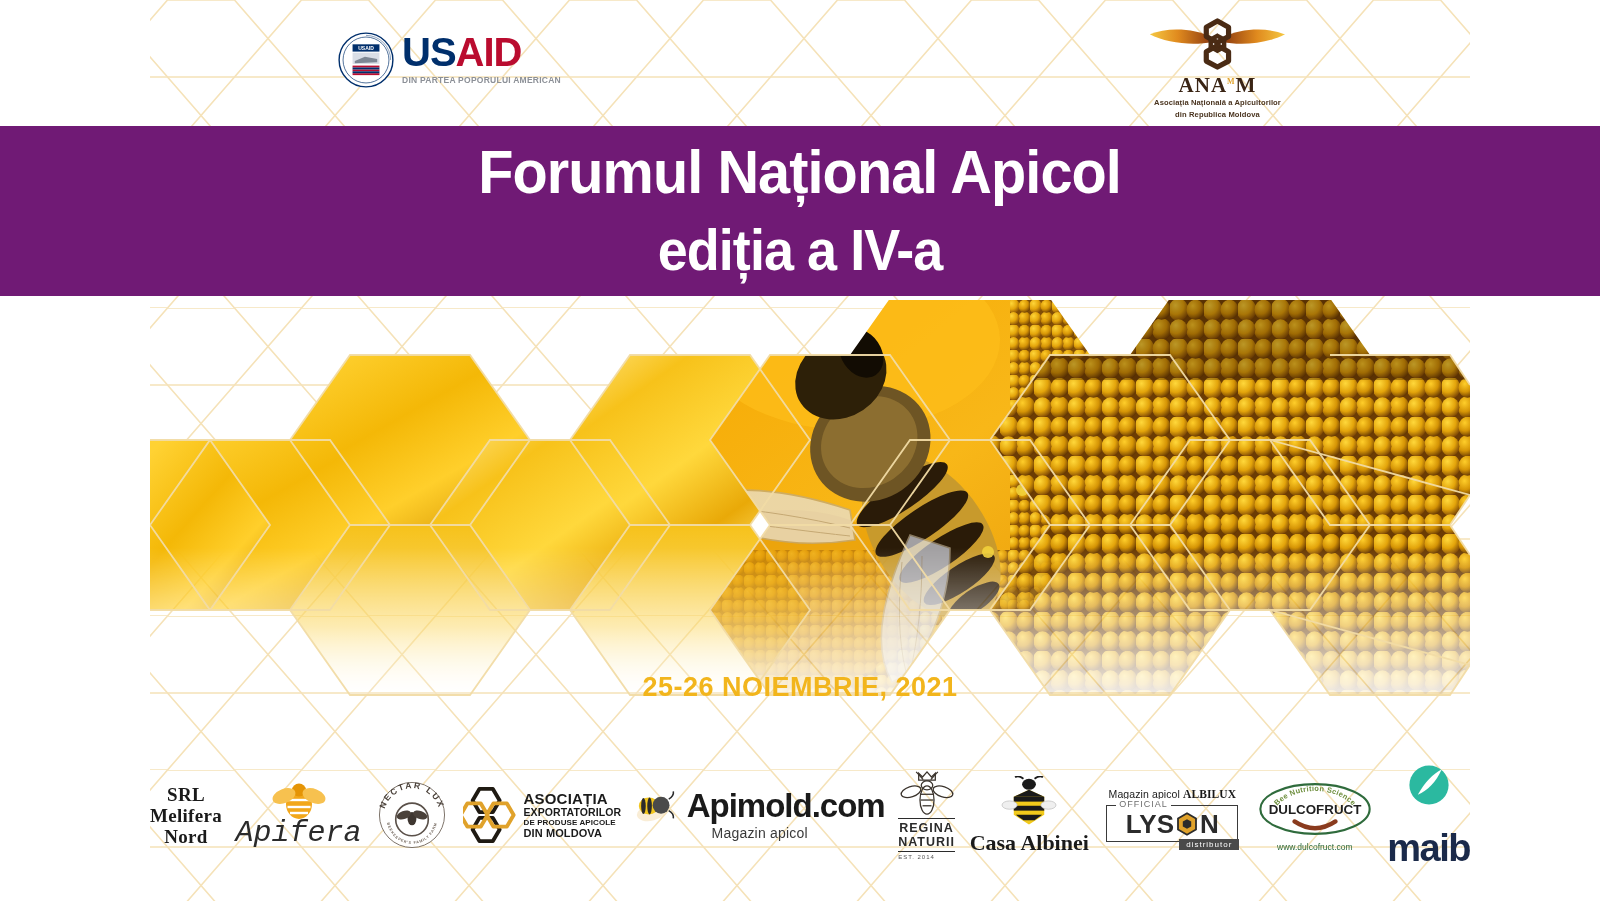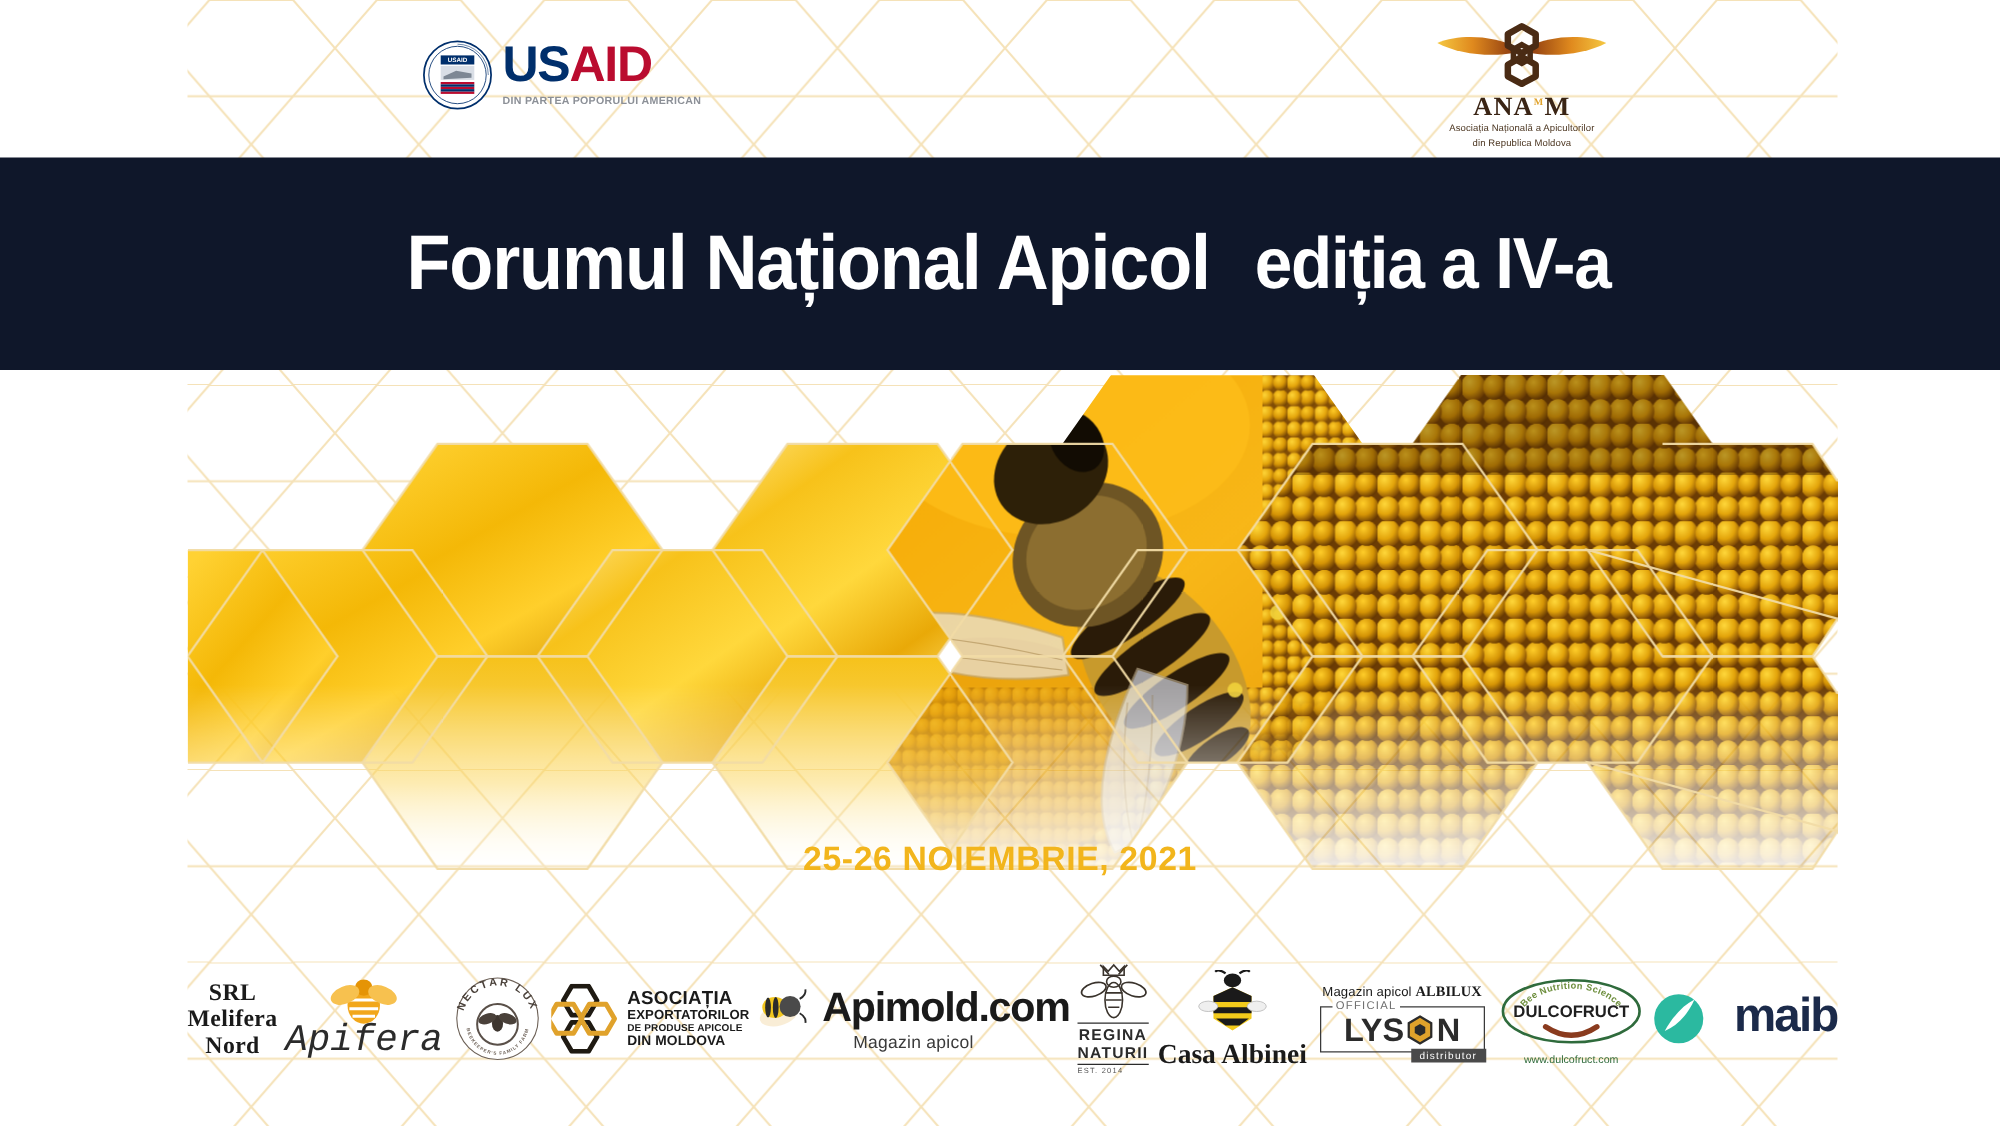--- a/index.html
+++ b/index.html
@@ -68,31 +68,31 @@
     width: 215px; text-align: center;
   }
   .anam-mark { height: 52px; display: block; margin: 0 auto; }
   .anam-name {
     font-family: "Liberation Serif", serif;
     color: #3A2414; font-weight: 700; font-size: 21px;
     line-height: 22px; letter-spacing: 1px; margin-top: 1px;
   }
   .anam-name sup { font-size: 8px; color: #E0A22B; vertical-align: super; }
   .anam-desc {
-    color: #4B3520; font-weight: 400; font-size: 7.6px;
+    color: #4B3520; font-weight: 700; font-size: 7.6px;
     line-height: 10px; margin-top: 2px; letter-spacing: 0.1px;
   }
 
   
   .title-banner {
     position: absolute; left: 0; top: 126px;
     width: 1600px; height: 170px;
-    background: #0f172a;
+    background: #701a75;
     z-index: 6;
-    display: flex; flex-direction: row;
+    display: flex; flex-direction: column;
     align-items: center; justify-content: center;
   }
   .title-line {
     color: #ffffff;
     font-family: "Liberation Sans", sans-serif;
     font-weight: 700;
     font-size: 62px;
     line-height: 78px;
     letter-spacing: -1px;
     text-align: center;
@@ -191,21 +191,21 @@
   }
   .lyson-dist {
     position: absolute; right: -2px; bottom: -9px;
     background: #4A4A4A; color: #ffffff;
     font-size: 8px; letter-spacing: 1px; padding: 1px 7px;
   }
 
   .dulco-wrap { display: flex; flex-direction: column; align-items: center; }
   .dulco-url { font-size: 8.5px; color: #2F6B3C; margin-top: 3px; }
 
-  .maib-wrap { display: flex; align-items: flex-start; gap: 23px; }
+  .maib-wrap { display: flex; align-items: center; gap: 23px; flex-direction: column; }
   .maib-word {
     font-weight: 700; font-size: 38px; color: #1B2A4A;
     letter-spacing: -1.5px; line-height: 38px;
   }
 </style>
 </head>
 <body>
 
 <div class="poster">
 

